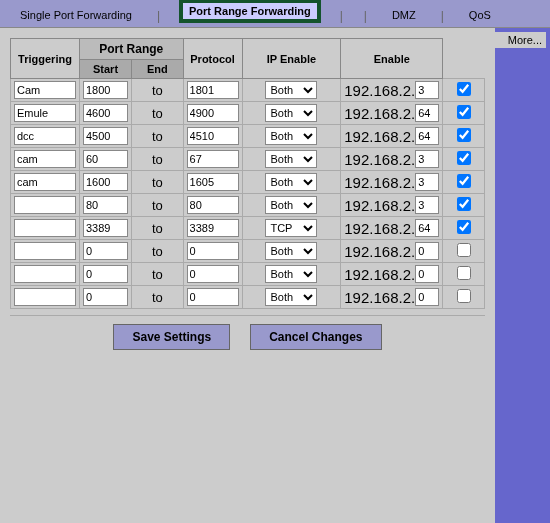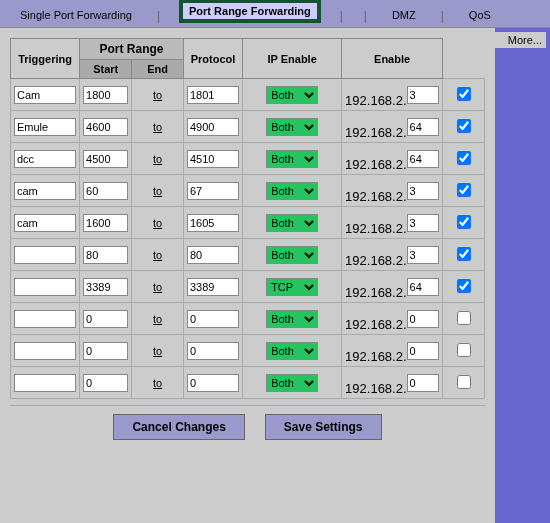--- a/index.html
+++ b/index.html
@@ -84,21 +84,21 @@
       font-weight: bold;
     }
     table td {
       border: 1px solid #aaa;
       padding: 2px 3px;
       text-align: center;
       background: #cccccc;
     }
     .col-app { width: 70px; }
     .col-start { width: 55px; }
-    .col-to { width: 18px; font-size: 11px; text-decoration: underline; }
+    .col-to { width: 18px; font-size: 13px; }
     .col-end { width: 55px; }
     .col-proto { width: 60px; }
     .col-ip { width: 105px; }
     .col-enable { width: 45px; }
 
     input[type="text"] {
       width: 100%;
       font-size: 11px;
       border: 1px solid #888;
       background: #fff;
@@ -106,34 +106,33 @@
       height: 18px;
     }
     input[type="checkbox"] {
       width: 14px;
       height: 14px;
       cursor: pointer;
     }
     select {
       font-size: 11px;
       border: 1px solid #888;
-      background: #22c55e;
+      background: #ffffff;
       padding: 0;
       height: 18px;
       width: 52px;
     }
     .ip-cell {
       display: flex;
       align-items: center;
       gap: 0;
     }
     .ip-prefix {
-      font-size: 13px;
+      font-size: 15px;
       white-space: nowrap;
-      margin-top: 12px;
     }
     .ip-last {
       width: 28px;
       font-size: 11px;
       border: 1px solid #888;
       background: #fff;
       padding: 1px 2px;
       height: 18px;
     }
     .port-range-label {
@@ -337,21 +336,21 @@
                     <span class="ip-prefix">192.168.2.</span>
                     <input type="text" class="ip-last" value="0" style="">
                   </div>
                 </td>
                 <td class="col-enable"><input type="checkbox" style=""></td>
               </tr>
             </tbody>
         </table>
       </div>
       <div class="bottom-bar">
+        <button class="action-btn">Save Settings</button>
         <button class="action-btn">Cancel Changes</button>
-        <button class="action-btn">Save Settings</button>
       </div>
     </div>
     <div class="right-sidebar">
       <div class="more-btn">More...</div>
     </div>
   </div>
 </div>
 
 </body></html>

